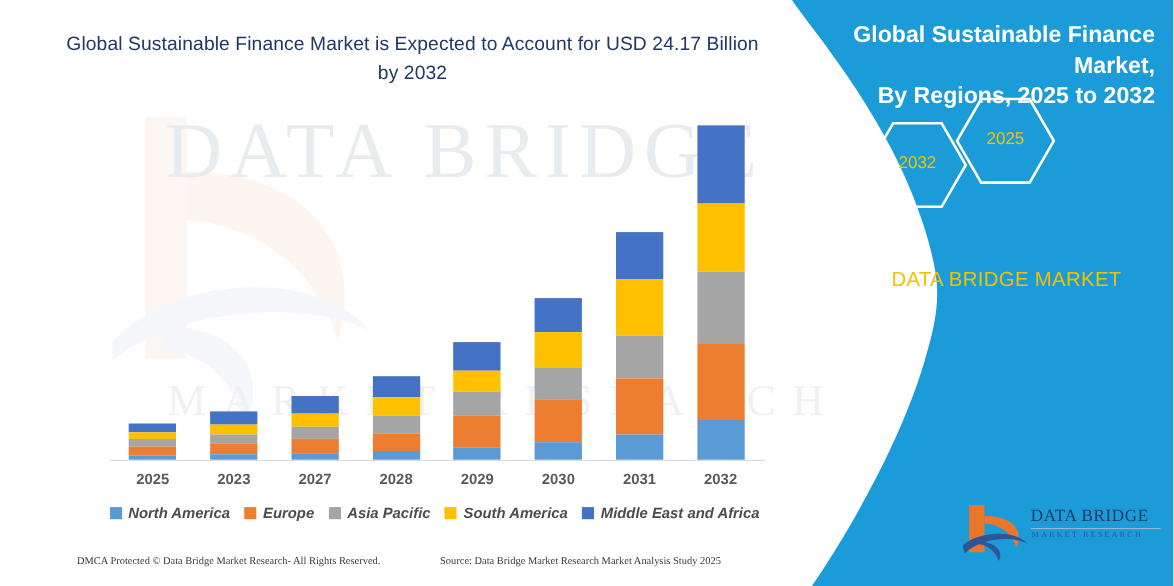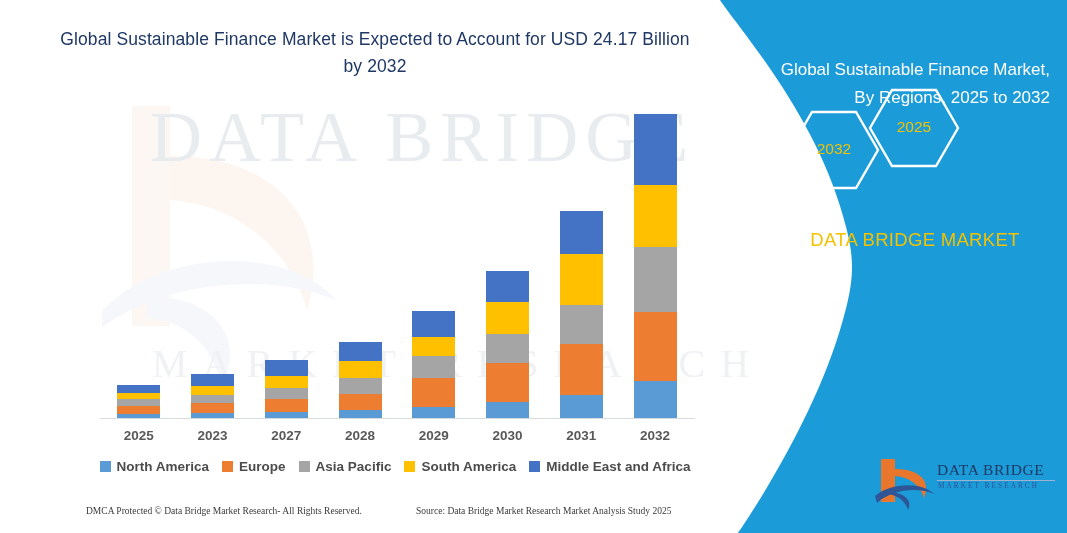--- a/index.html
+++ b/index.html
@@ -49,47 +49,46 @@
     position:absolute;top:0;width:60px;text-align:center;
     font-size:13.5px;font-weight:bold;color:#595959;
   }
 
   
   .legend{
     position:absolute;left:100px;top:456px;width:590px;height:20px;
     display:flex;align-items:center;justify-content:center;gap:13px;
     font-size:13.5px;font-weight:bold;color:#4C4C4C;white-space:nowrap;
   }
-  .legend-item{display:flex;align-items:center;gap:6px;}
+  .legend-item{display:flex;align-items:center;gap:6px;font-style:italic;}
   .swatch{width:11px;height:11px;display:inline-block;flex:0 0 auto;}
 
   
-  .footer{position:absolute;left:16px;top:503px;width:730px;height:22px;
+  .footer{position:absolute;left:0;top:503px;width:730px;height:22px;
     font-family:"Liberation Serif", serif;font-size:9.5px;color:#3A3A3A;}
   .foot-left{position:absolute;left:70px;top:3px;white-space:nowrap;}
   .foot-right{position:absolute;left:400px;top:3px;white-space:nowrap;}
 
   
   .right-pane{position:absolute;left:660px;top:0;width:407px;height:533px;}
   .right-svg{position:absolute;left:0;top:0;}
   .right-content{position:absolute;left:0;top:0;width:407px;height:533px;}
 
   .panel-title{
     position:absolute;left:78px;top:18px;width:312px;
-    text-align:right;color:#ffffff;font-size:17px;line-height:28px;
-    font-weight:400;
-    margin-top:38px;
+    text-align:right;color:#ffffff;font-size:21px;line-height:28px;
+    font-weight:700;
   }
   .hexes{position:absolute;left:100px;top:88px;width:300px;height:120px;}
   .hex-label{
     position:absolute;color:#F2C200;font-size:15.5px;font-weight:400;
     text-align:center;
   }
   .brand{
-    position:absolute;left:115px;top:225px;width:280px;text-align:center;
+    position:absolute;left:115px;top:239px;width:280px;text-align:center;
     color:#F2C200;font-size:18.5px;line-height:29px;letter-spacing:.3px;
   }
   .logo-box{position:absolute;left:215px;top:452px;width:185px;height:62px;}
   .logo-word{
     position:absolute;left:62px;top:9px;width:120px;
     font-family:"Liberation Serif", serif;font-size:15.5px;
     color:#1F3864;letter-spacing:.6px;white-space:nowrap;
   }
   .logo-sub{
     position:absolute;left:63px;top:30px;width:120px;

